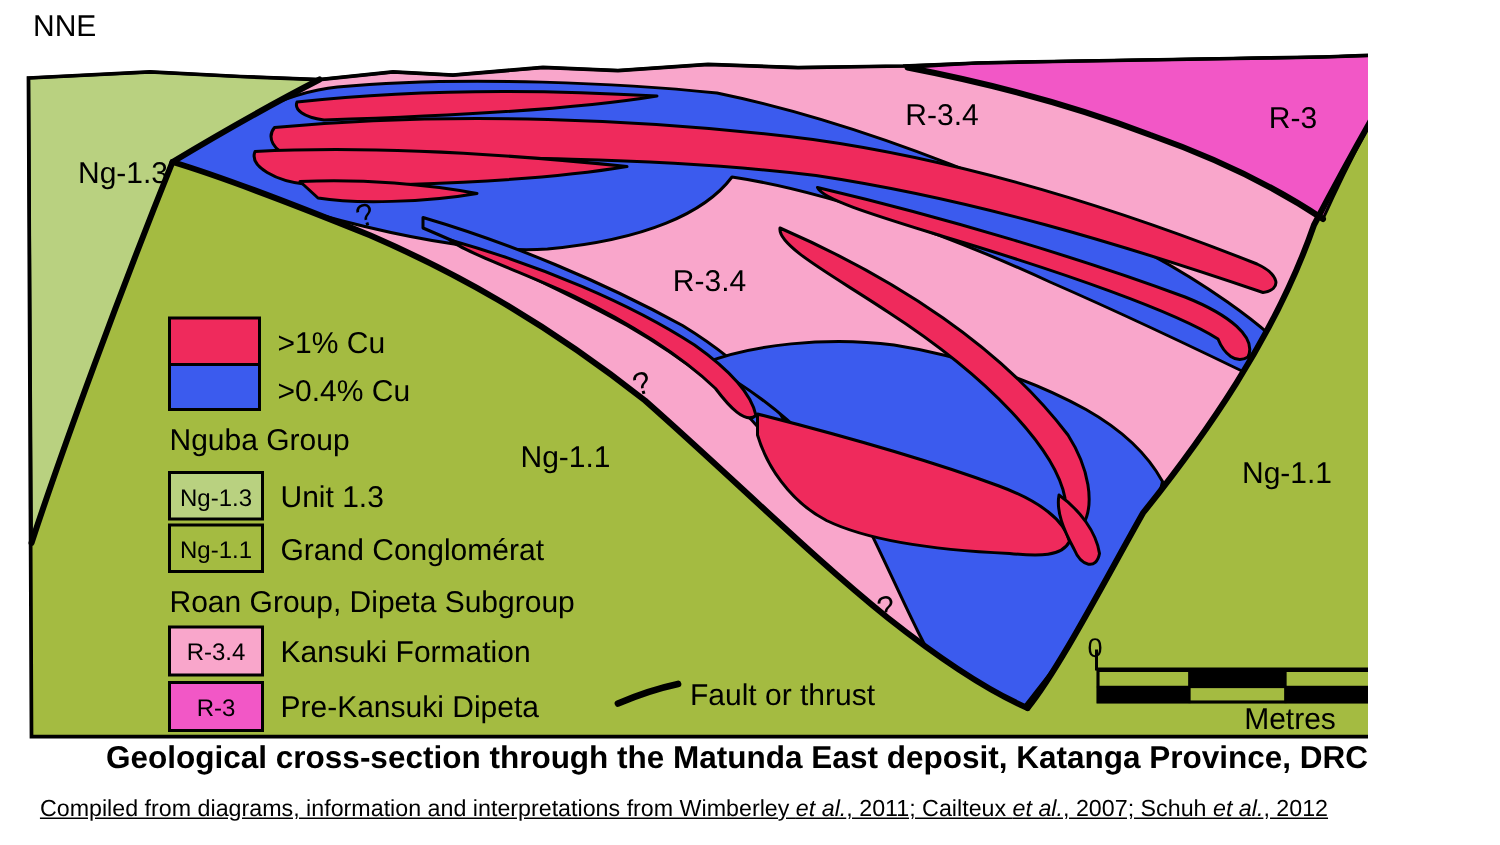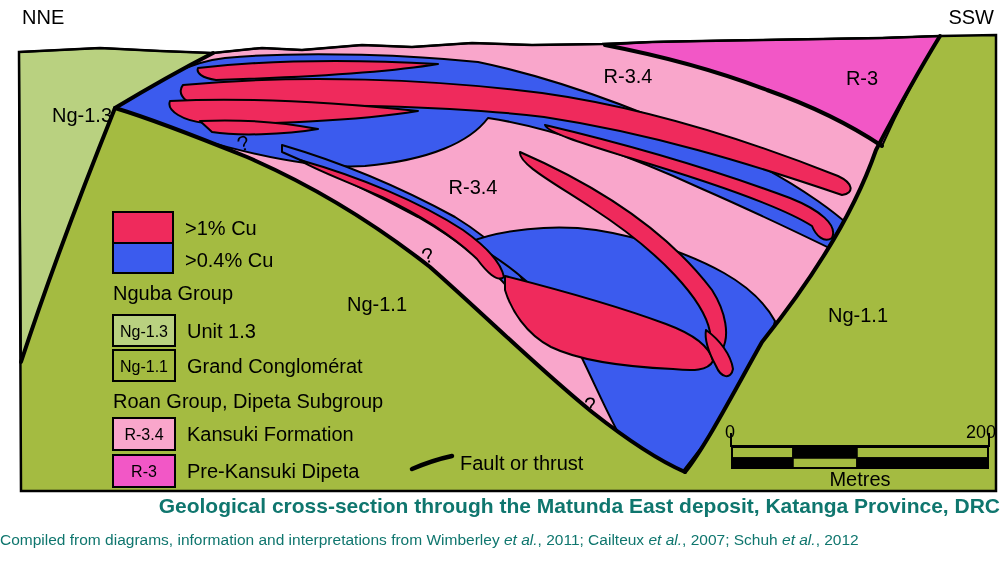--- a/index.html
+++ b/index.html
@@ -1,21 +1,21 @@
 <!DOCTYPE html>
 <html><head>
 <meta charset="utf-8">
 <style>
   html,body{margin:0;padding:0;background:#fff;}
-  .page{position:relative;width:1000px;height:563px;background:#fff;overflow:hidden;
-        font-family:"Liberation Sans",sans-serif;color:#0f766e;}
+  .page{position:relative;width:912px;height:563px;background:#fff;overflow:hidden;
+        font-family:"Liberation Sans",sans-serif;color:#000000;}
   .figure-svg{position:absolute;left:0;top:0;}
   .fig-title{position:absolute;left:0;right:0;top:494px;text-align:right;
              font-size:21px;font-weight:bold;letter-spacing:0px;}
-  .fig-caption{position:absolute;left:0;right:0;top:531px;text-align:left;font-size:15.5px;}
+  .fig-caption{position:absolute;left:0;right:0;top:531px;text-align:center;font-size:15.5px;text-decoration:underline;}
   svg text{font-family:"Liberation Sans",sans-serif;}
 </style>
 </head>
 <body>
 
 <div class="page">
 
 <svg class="figure-svg" width="1000" height="495" viewBox="0 0 1000 495">
 
   <defs>

